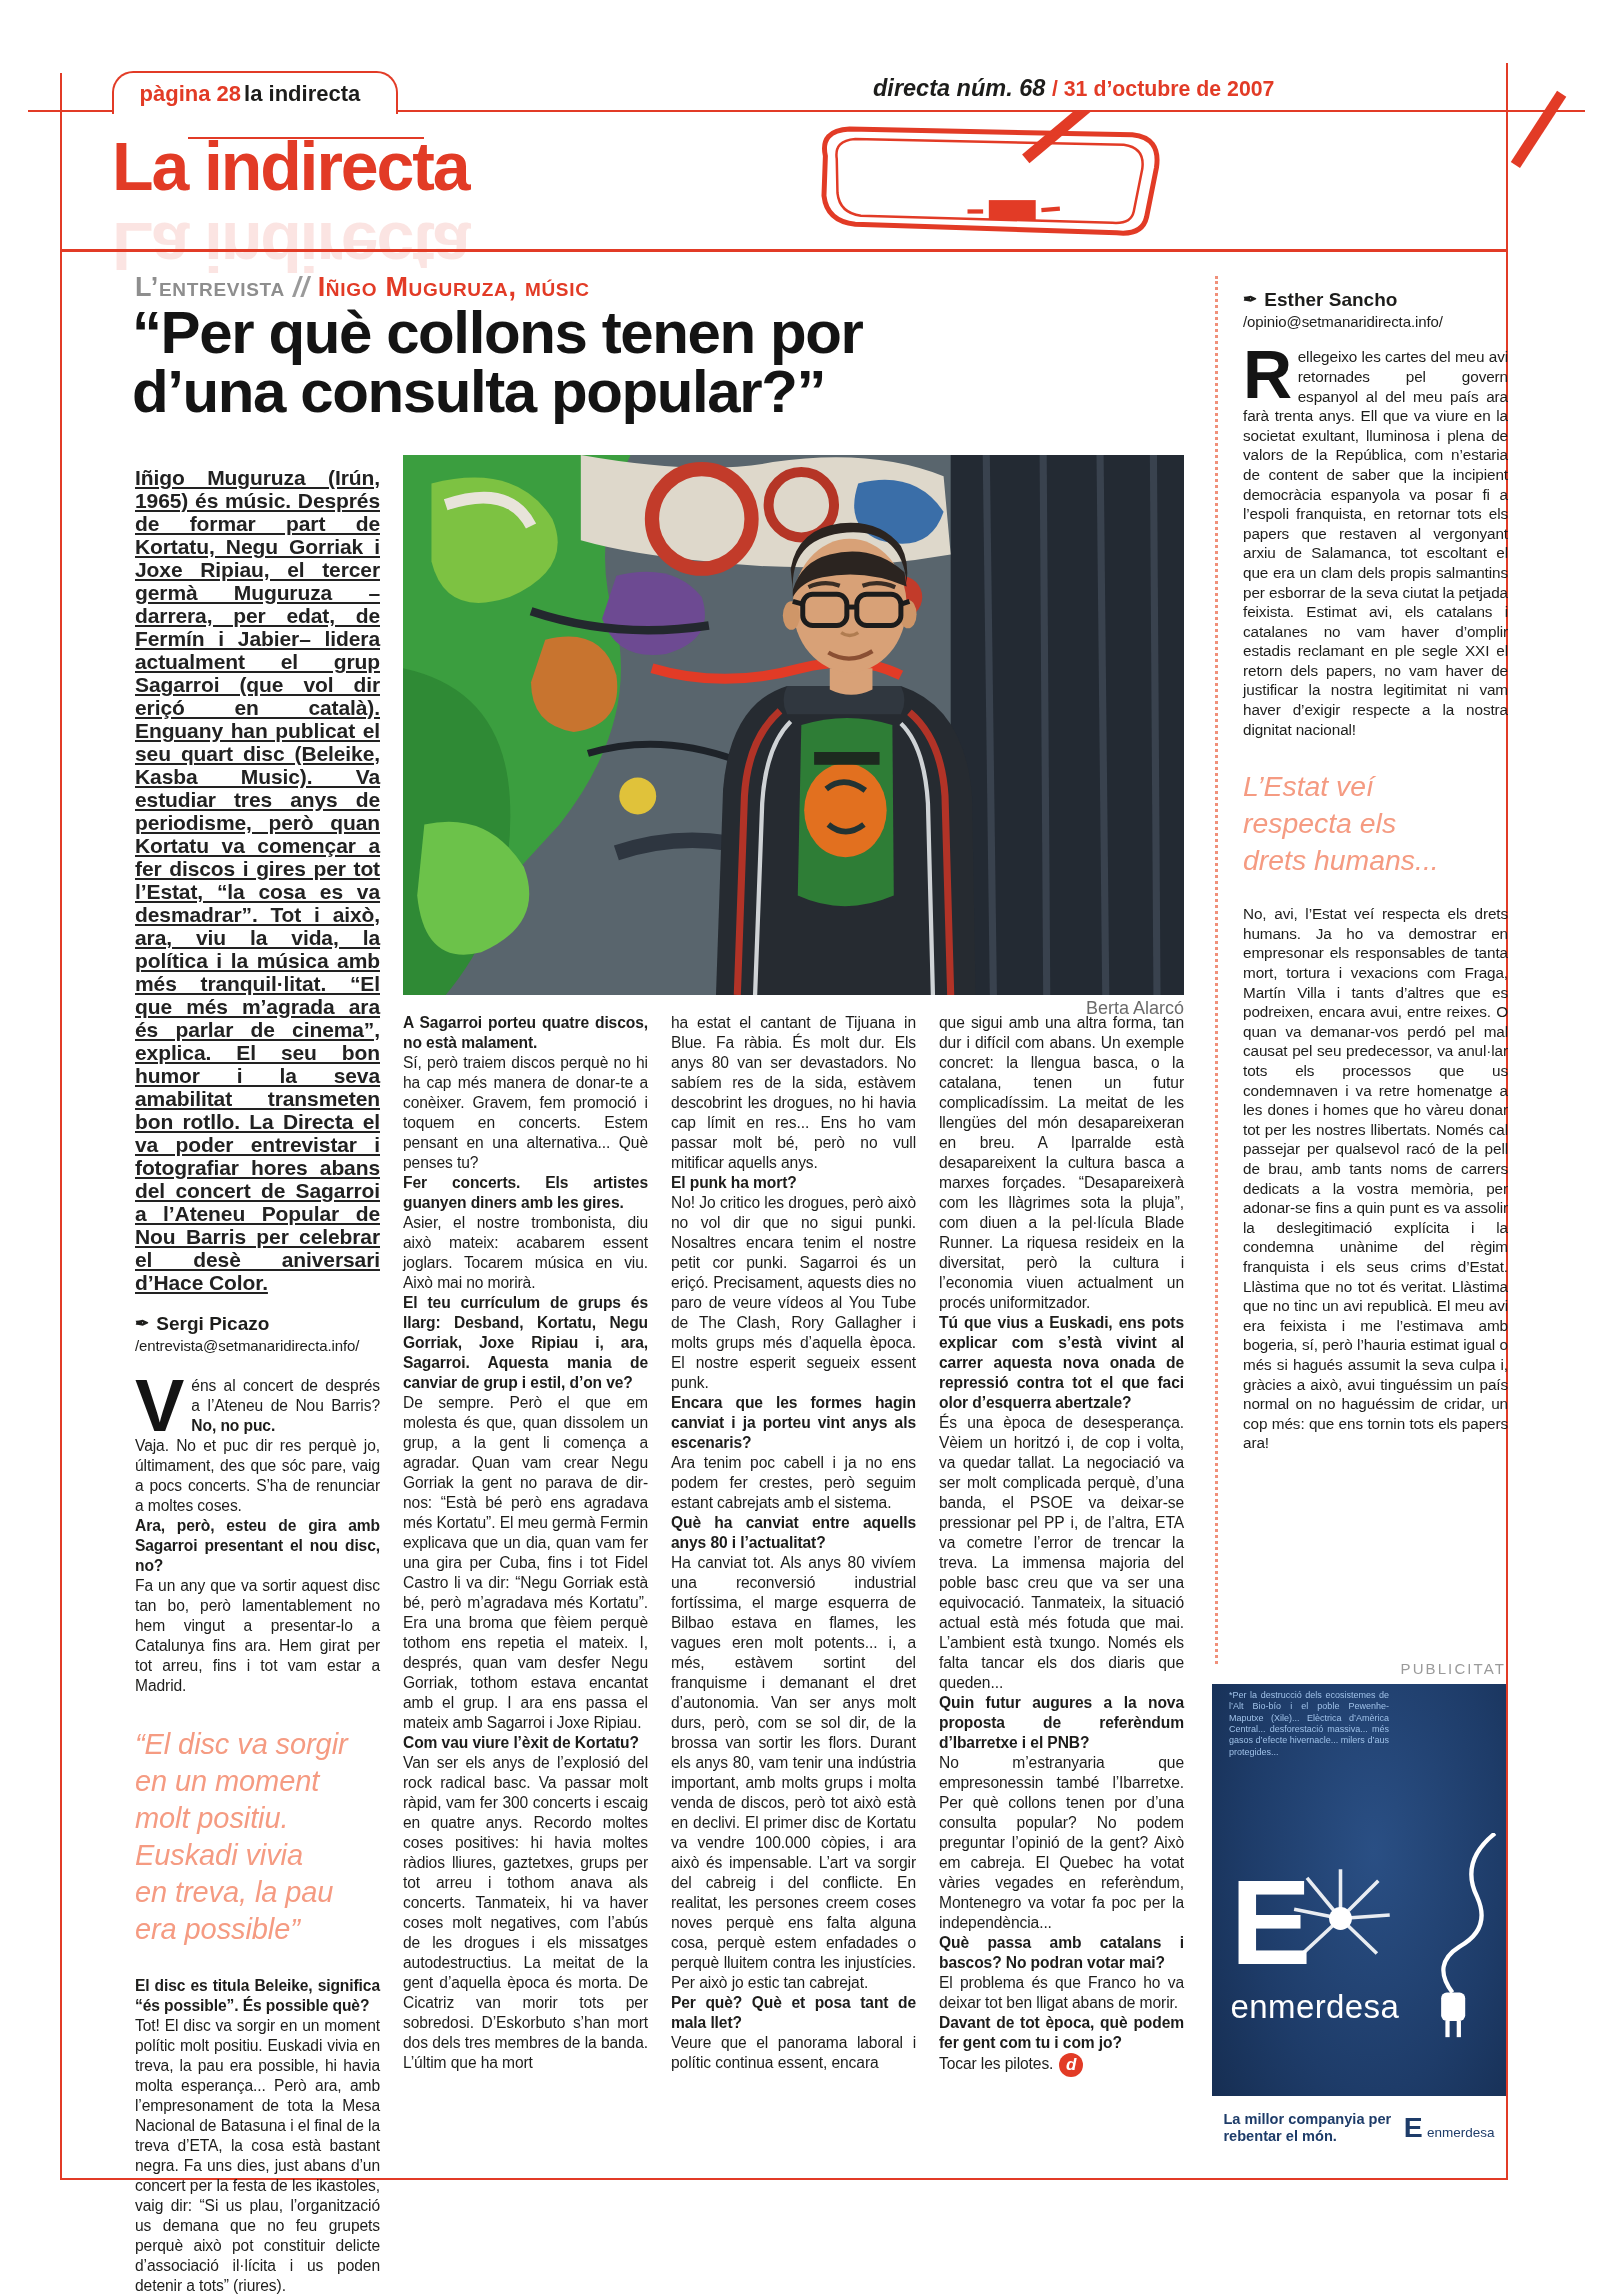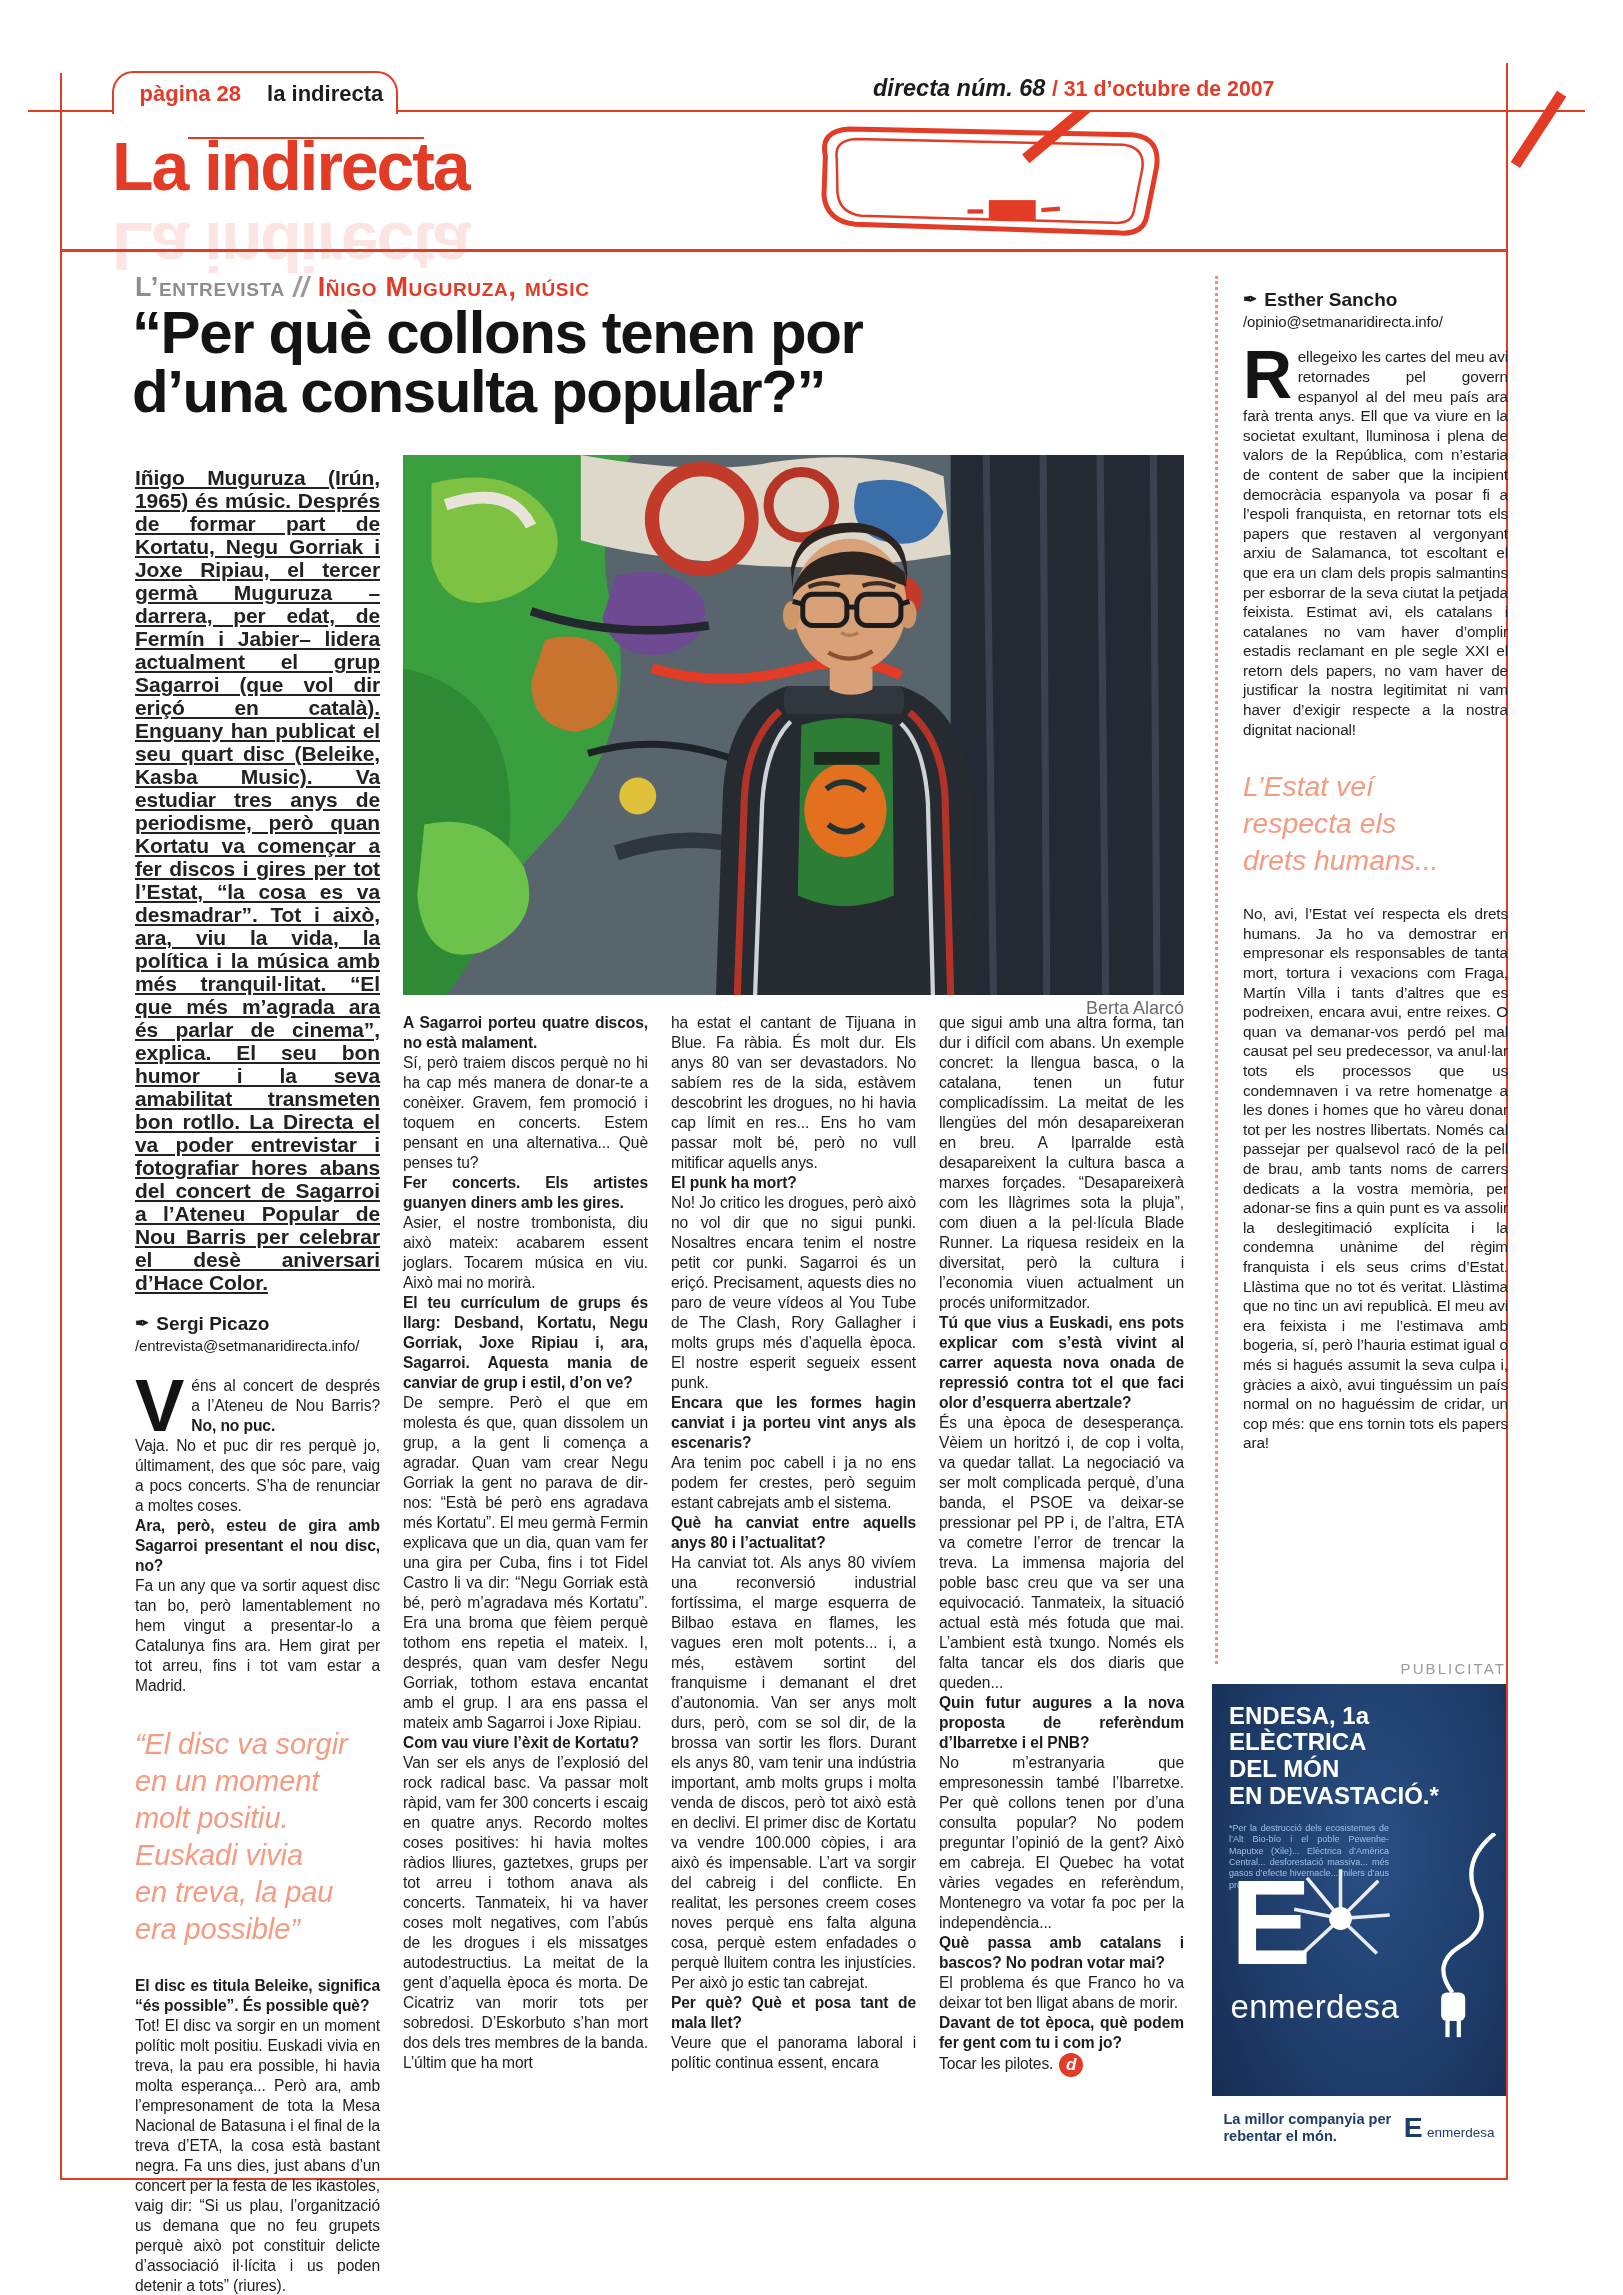--- a/index.html
+++ b/index.html
@@ -4,21 +4,21 @@
 <style>
   * { margin:0; padding:0; box-sizing:border-box; }
   html,body { background:#ffffff; }
   body { font-family:"Liberation Sans", sans-serif; color:#1d1d1b; }
   #page { position:relative; width:1623px; height:2295px; background:#fff; overflow:hidden; }
   .abs { position:absolute; }
 
   
   .rule { background:#e23b26; }
   .tab { left:112px; top:71px; width:286px; height:43px; border:2.8px solid #e23b26; border-bottom:none;
-         border-radius:21.3px 21.3px 0 0; display:flex; align-items:center; padding-left:25.6px; gap:26px;
+         border-radius:21.3px 21.3px 0 0; display:flex; align-items:center; padding-left:25.6px; gap:3px;
          font-weight:bold; font-size:22px; background:#fff; }
   .tab .pg { color:#e23b26; }
   .issue { left:873px; top:75px; width:612px; text-align:left; font-size:23.5px; font-weight:bold; }
   .issue .name { font-style:italic; color:#1d1d1b; }
   .issue .date { color:#e23b26; font-size:21.3px; }
   .slash-deco { left:1533px; top:87px; width:11.4px; height:85px; background:#e23b26; transform:rotate(33deg); }
 
   .masthead { left:112px; top:132px; font-size:68px; font-weight:bold; color:#e23b26; letter-spacing:-2.1px; line-height:1; }
   .masthead-reflect { left:112px; top:213px; font-size:68px; font-weight:bold; color:#e23b26; letter-spacing:-2.1px;
                       line-height:1; transform:scaleY(-1); opacity:0.13; }
@@ -258,23 +258,20 @@
     </div>
     <p class="op"><span class="dropcap-r">R</span><span>ellegeixo les cartes del meu avi retornades pel govern espanyol al del meu país ara farà trenta anys. Ell que va viure en la societat exultant, lluminosa i plena de valors de la República, com n’estaria de content de saber que la incipient democràcia espanyola va posar fi a l’espoli franquista, en retornar tots els papers que restaven al vergonyant arxiu de Salamanca, tot escoltant el que era un clam dels propis salmantins per esborrar de la seva ciutat la petjada feixista. Estimat avi, els catalans i catalanes no vam haver d’omplir estadis reclamant en ple segle XXI el retorn dels papers, no vam haver de justificar la nostra legitimitat ni vam haver d’exigir respecte a la nostra dignitat nacional!</span></p>
     <p class="pullquote" id="quote2">L’Estat veí
 respecta els
 drets humans...</p>
     <p class="op">No, avi, l’Estat veí respecta els drets humans. Ja ho va demostrar en empresonar els responsables de tanta mort, tortura i vexacions com Fraga, Martín Villa i tants d’altres que es podreixen, encara avui, entre reixes. O quan va demanar-vos perdó pel mal causat pel seu predecessor, va anul·lar tots els processos que us condemnaven i va retre homenatge a les dones i homes que ho vàreu donar tot per les nostres llibertats. Només cal passejar per qualsevol racó de la pell de brau, amb tants noms de carrers dedicats a la vostra memòria, per adonar-se fins a quin punt es va assolir la deslegitimació explícita i la condemna unànime del règim franquista i els seus crims d’Estat. Llàstima que no tot és veritat. Llàstima que no tinc un avi republicà. El meu avi era feixista i me l’estimava amb bogeria, sí, però l’hauria estimat igual o més si hagués assumit la seva culpa i, gràcies a això, avui tinguéssim un país normal on no haguéssim de cridar, un cop més: que ens tornin tots els papers ara!</p>
   </div>
 
   <div class="abs pub-label">PUBLICITAT</div>
   <div class="abs ad">
-    <div class="head">ENDESA, 1a ELÈCTRICA
-DEL MÓN
-EN DEVASTACIÓ.*</div>
     <div class="fine">*Per la destrucció dels ecosistemes de l’Alt Bio-bío i el poble Pewenhe-Maputxe (Xile)... Elèctrica d’Amèrica Central... desforestació massiva... més gasos d’efecte hivernacle... milers d’aus protegides...</div>
     <div class="bigE">E</div>
     <svg class="splash" width="107" height="107" viewBox="0 0 150 150">
       <g stroke="#ffffff" stroke-width="5" opacity="0.9">
         <line x1="75" y1="75" x2="75" y2="6"></line>
           <line x1="75" y1="75" x2="128" y2="22"></line>
         <line x1="75" y1="75" x2="144" y2="70"></line>
           <line x1="75" y1="75" x2="126" y2="124"></line>
         <line x1="75" y1="75" x2="20" y2="126"></line>
           <line x1="75" y1="75" x2="10" y2="62"></line>

